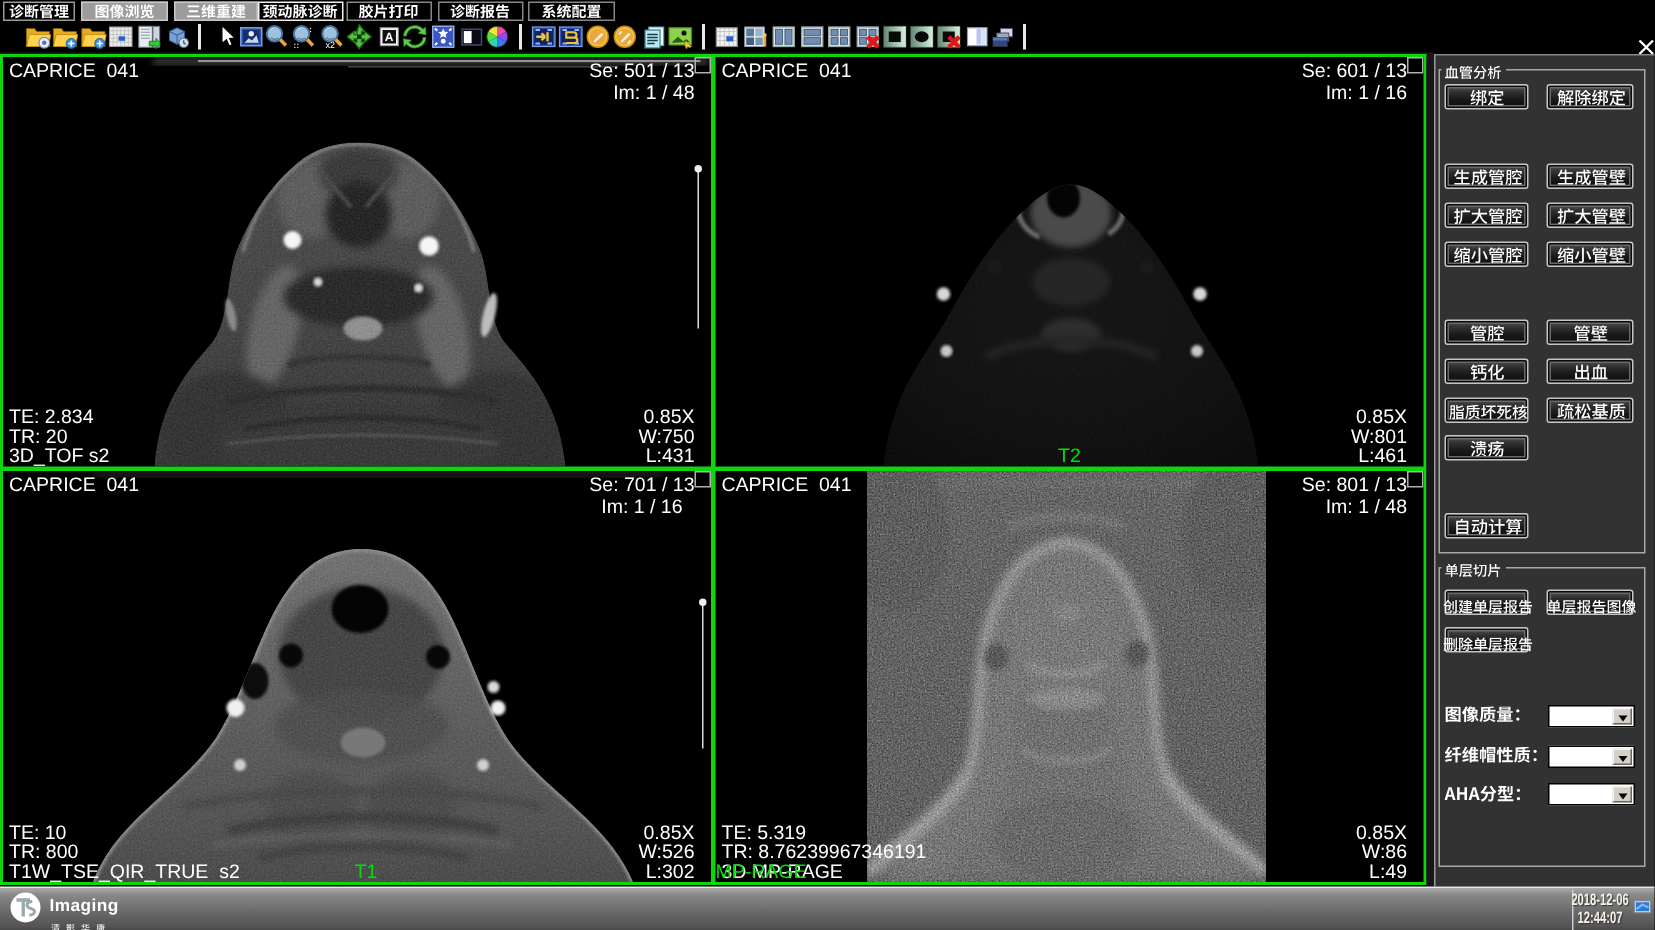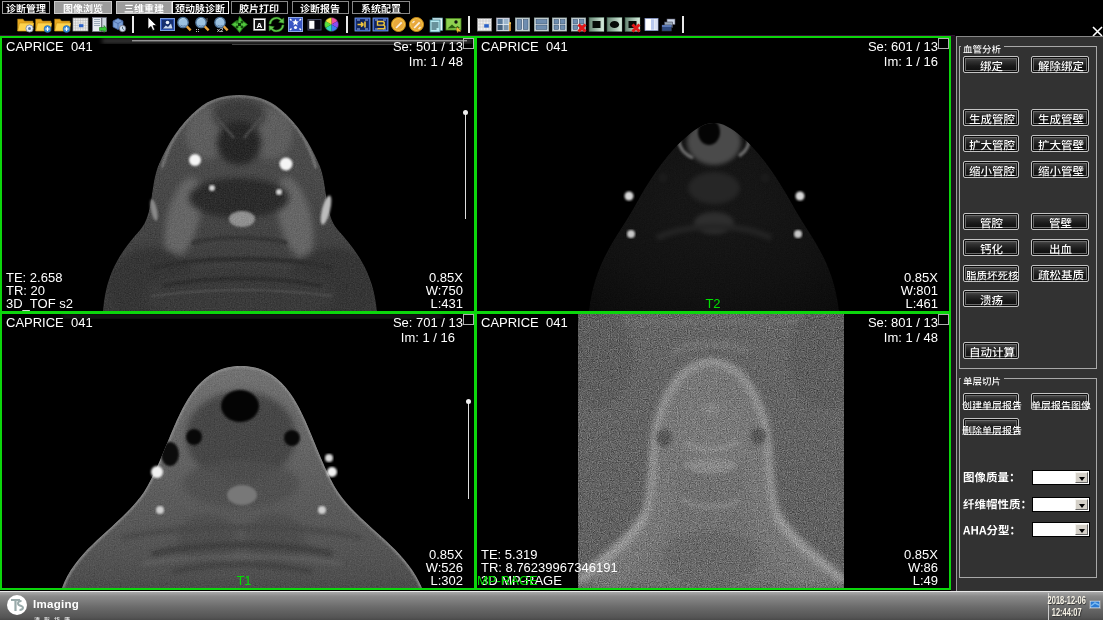--- a/index.html
+++ b/index.html
@@ -317,21 +317,21 @@
 <ellipse cx="324" cy="172" rx="4" ry="15" fill="#bcbcbc" transform="rotate(14 324 172)"></ellipse>
 <ellipse cx="152" cy="172" rx="3" ry="11" fill="#8a8a8a" transform="rotate(-12 152 172)"></ellipse>
 </g>
 <circle cx="193" cy="122" r="6" fill="#f5f5f5" filter="url(#b1)"></circle>
 <circle cx="284" cy="126" r="6.5" fill="#f5f5f5" filter="url(#b1)"></circle>
 <circle cx="210" cy="150" r="3" fill="#d8d8d8" filter="url(#b1)"></circle>
 <circle cx="277" cy="154" r="3" fill="#d8d8d8" filter="url(#b1)"></circle>
 </svg>
 <div class="txt" style="left:4px;top:2px">CAPRICE  041</div>
 <div class="txt" style="right:11px;top:1px;text-align:right;line-height:15px">Se: 501 / 13<br>Im: 1 / 48</div>
-<div class="txt" style="left:4px;bottom:1px">TE: 2.658
+<div class="txt" style="left:4px;bottom:1px">TE: 2.834
 TR: 20
 3D_TOF s2</div>
 <div class="txt" style="right:11px;bottom:1px;text-align:right">0.85X
 W:750
 L:431</div>
 <div class="abs" style="right:0;top:0;width:11px;height:11px;border:1.5px solid #b0b0b0"></div>
 <div class="abs" style="left:463px;top:74px;width:1px;height:107px;background:#ddd"></div>
 <div class="abs" style="left:461px;top:72px;width:5px;height:5px;border-radius:50%;background:#eee"></div>
 </div>
 <div class="abs" style="left:477px;top:38px;width:472px;height:273px;overflow:hidden">
@@ -417,20 +417,23 @@
 <ellipse cx="240" cy="181" rx="15" ry="10" fill="#787878" filter="url(#b1)"></ellipse>
 </g>
 <circle cx="155" cy="158" r="6" fill="#f0f0f0" filter="url(#b1)"></circle>
 <circle cx="330" cy="158" r="5" fill="#f0f0f0" filter="url(#b1)"></circle>
 <circle cx="327" cy="144" r="4" fill="#dadada" filter="url(#b1)"></circle>
 <circle cx="158" cy="196" r="4" fill="#d0d0d0" filter="url(#b1)"></circle>
 <circle cx="320" cy="196" r="4" fill="#d0d0d0" filter="url(#b1)"></circle>
       </svg>
 <div class="txt" style="left:4px;top:2px">CAPRICE  041</div>
 <div class="txt" style="right:11px;top:1px;text-align:center;line-height:15px">Se: 701 / 13<br>Im: 1 / 16</div>
+<div class="txt" style="left:4px;bottom:1px">TE: 10
+TR: 800
+T1W_TSE_QIR_TRUE  s2</div>
 <div class="txt" style="right:11px;bottom:1px;text-align:right">0.85X
 W:526
 L:302</div>
 <div class="txt g" style="left:12px;right:0;bottom:1px;text-align:center">T1</div>
 <div class="abs" style="right:0;top:0;width:11px;height:11px;border:1.5px solid #b0b0b0"></div>
 <div class="abs" style="left:466px;top:87px;width:1px;height:98px;background:#ddd"></div>
 <div class="abs" style="left:464px;top:85px;width:5px;height:5px;border-radius:50%;background:#eee"></div>
 </div>
 <div class="abs" style="left:477px;top:314px;width:472px;height:274px;overflow:hidden">
 <svg class="abs" style="left:0;top:0" width="472" height="274" viewBox="0 0 472 274">

